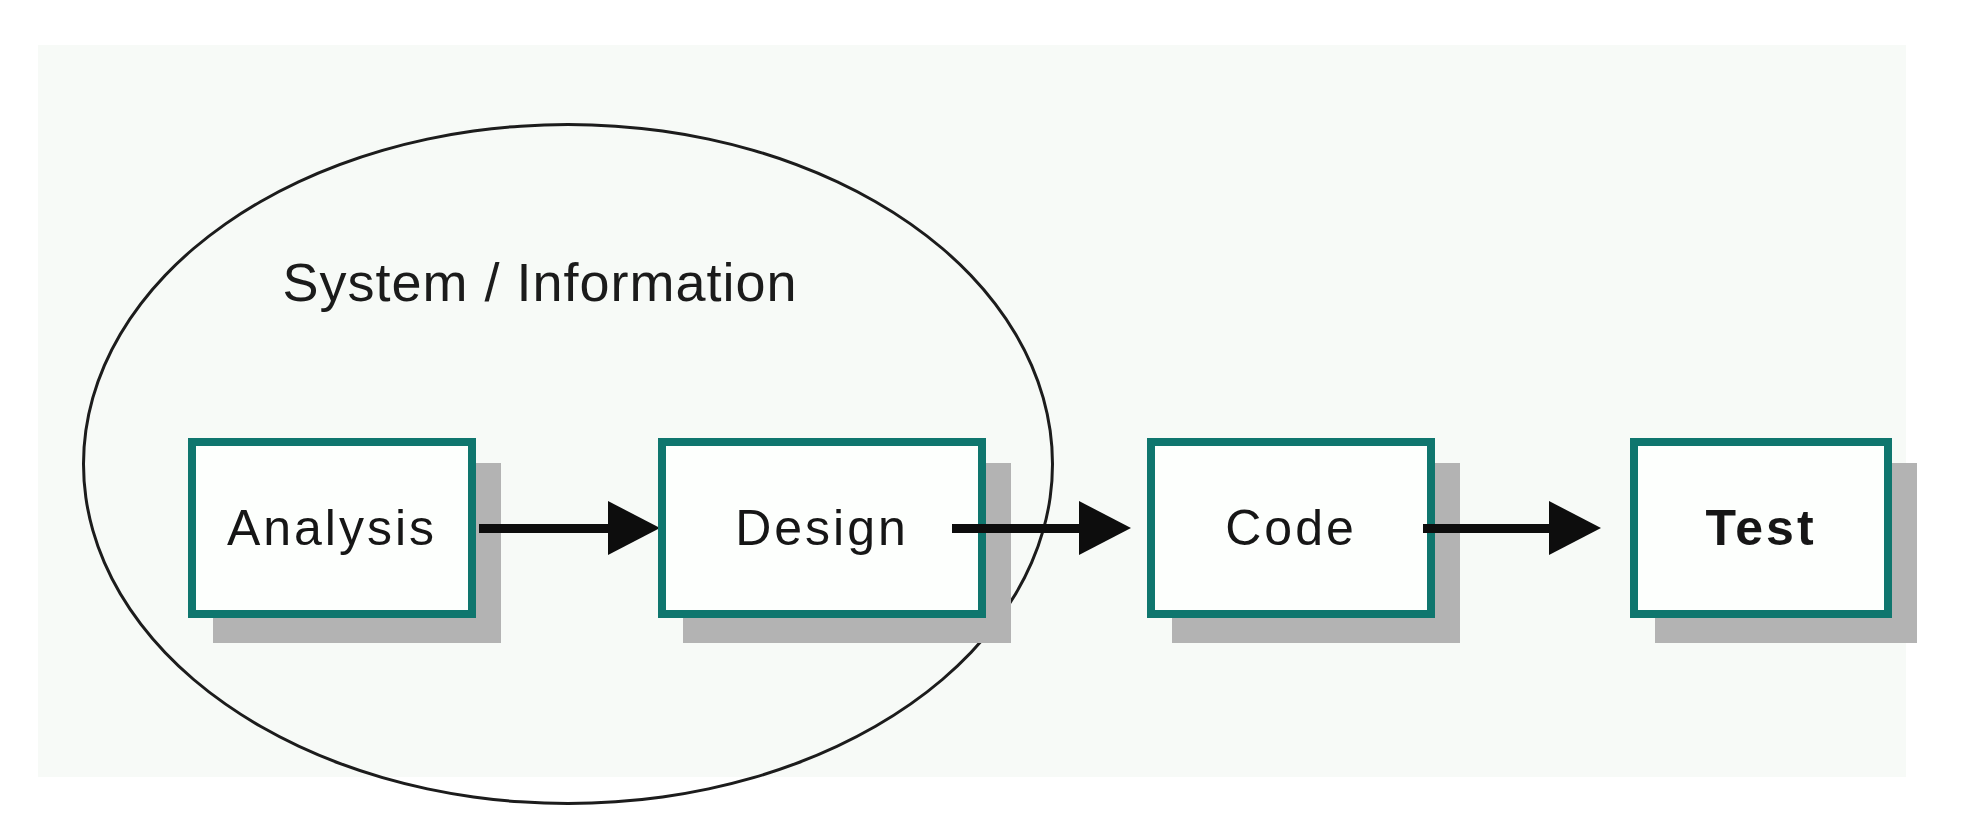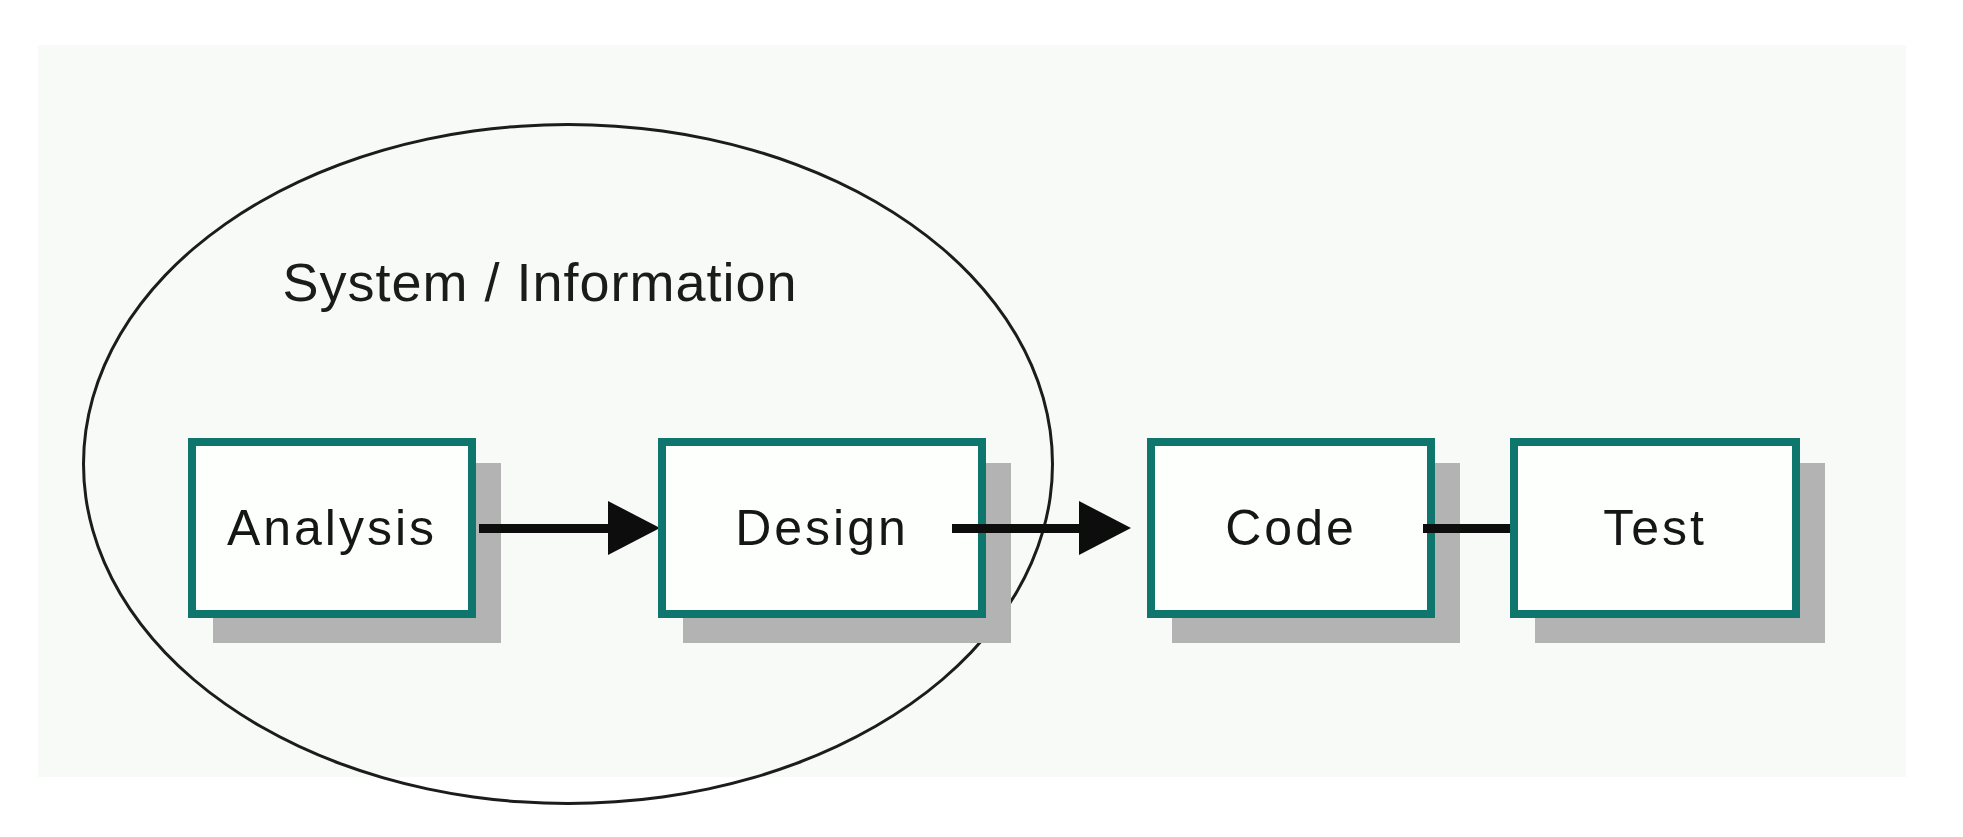--- a/index.html
+++ b/index.html
@@ -64,21 +64,21 @@
   }
   .stage-label {
     font-size: 50px;
     letter-spacing: 3px;
     color: #161616;
     white-space: nowrap;
   }
   .box-analysis { left: 150px; }
   .box-design   { left: 620px; width: 328px; }
   .box-code     { left: 1093px; margin-left: 16px; }
-  .box-test     { left: 1472px; width: 290px; }
+  .box-test     { left: 1592px; width: 262px; font-weight: bold; }
   
   .flow-arrow {
     position: absolute;
     top: 456px;
     height: 54px;
   }
   .arrow-line {
     position: absolute;
     left: 0;
     top: 23px;

